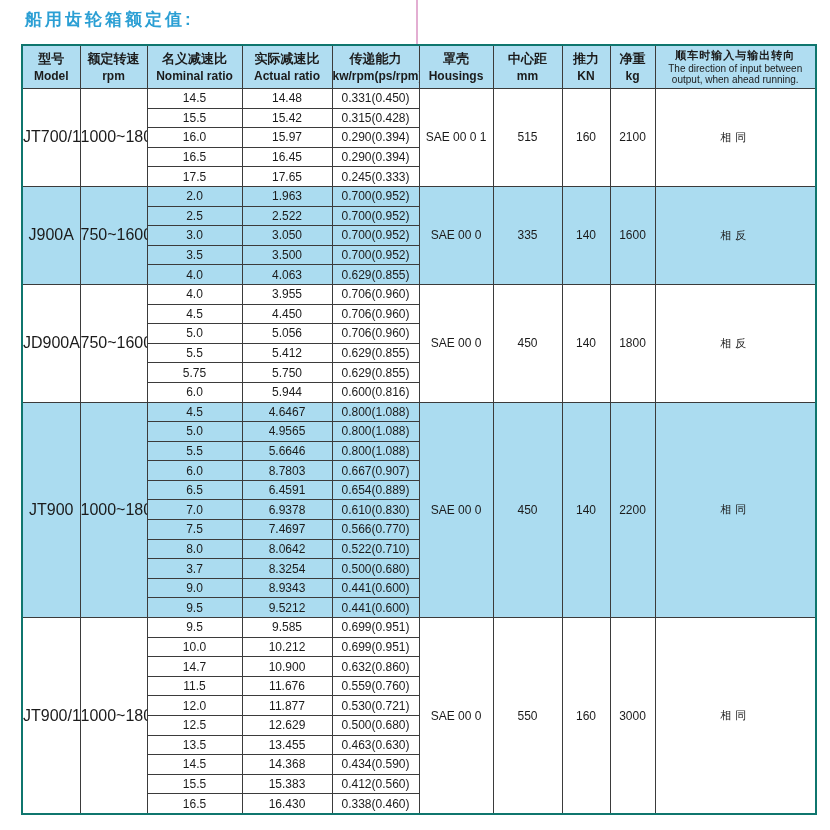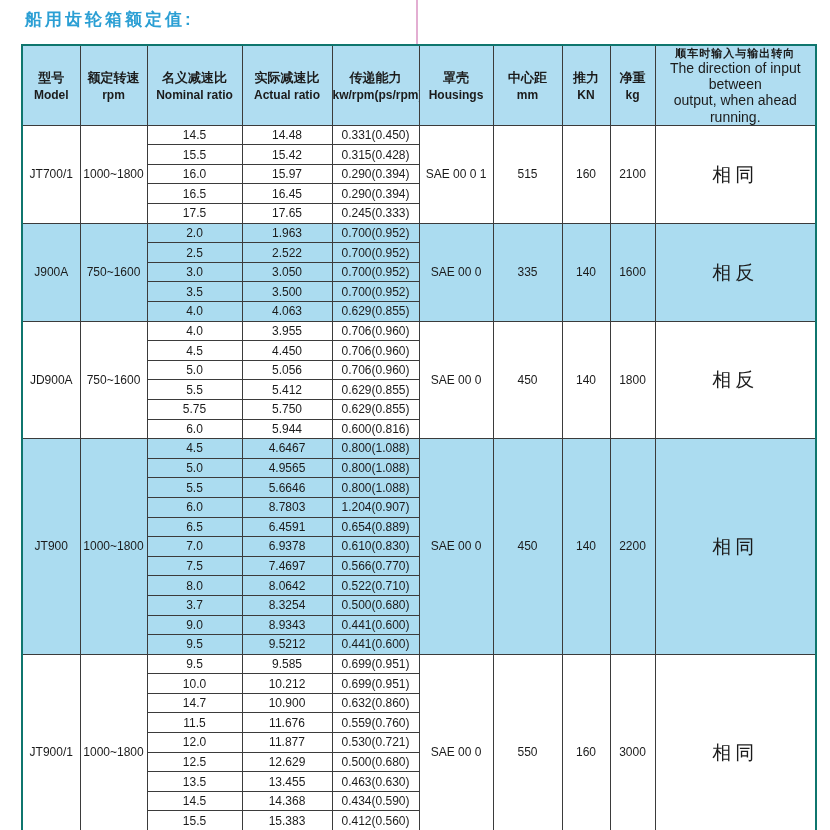--- a/index.html
+++ b/index.html
@@ -23,25 +23,25 @@
   }
   table.ratings th, table.ratings td {
     border:1px solid #3b3b3b; padding:0; margin:0;
     text-align:center; vertical-align:middle;
     color:#1b1b1b; overflow:hidden;
   }
   thead th { background:#b0ddf1; height:42px; color:#16304a; }
   thead th .zh { display:block; font-size:13px; font-weight:bold; line-height:1.45; }
   thead th .en { display:block; font-size:12px; font-weight:bold; line-height:1.2; }
   thead th.small-hdr .zh { font-size:11px; line-height:1.3; letter-spacing:1px; }
-  thead th.small-hdr .en { font-size:14px;  font-weight:normal; line-height:1.15; }
+  thead th.small-hdr .en { font-size:10px;  font-weight:normal; line-height:1.15; }
   tbody td { font-size:12px; height:18.6px; line-height:1; background:#ffffff; }
   tbody tr.shaded td { background:#abdcf0; }
-  td.direction-cell { font-size:19px; letter-spacing:4px; }
-  td.model-cell, td.rpm-cell { font-size:12px; }
+  td.direction-cell { font-size:11px; letter-spacing:4px; }
+  td.model-cell, td.rpm-cell { font-size:16px; }
 </style>
 </head>
 <body>
 
 <div class="page">
 
   <h1 class="page-title">船用齿轮箱额定值:</h1>
 
   <div class="fold-line"></div>
 
@@ -223,21 +223,21 @@
           <td>0.800(1.088)</td>
         </tr>
         <tr class="shaded">
           <td>5.5</td>
           <td>5.6646</td>
           <td>0.800(1.088)</td>
         </tr>
         <tr class="shaded">
           <td>6.0</td>
           <td>8.7803</td>
-          <td>1.204(0.907)</td>
+          <td>0.667(0.907)</td>
         </tr>
         <tr class="shaded">
           <td>6.5</td>
           <td>6.4591</td>
           <td>0.654(0.889)</td>
         </tr>
         <tr class="shaded">
           <td>7.0</td>
           <td>6.9378</td>
           <td>0.610(0.830)</td>

